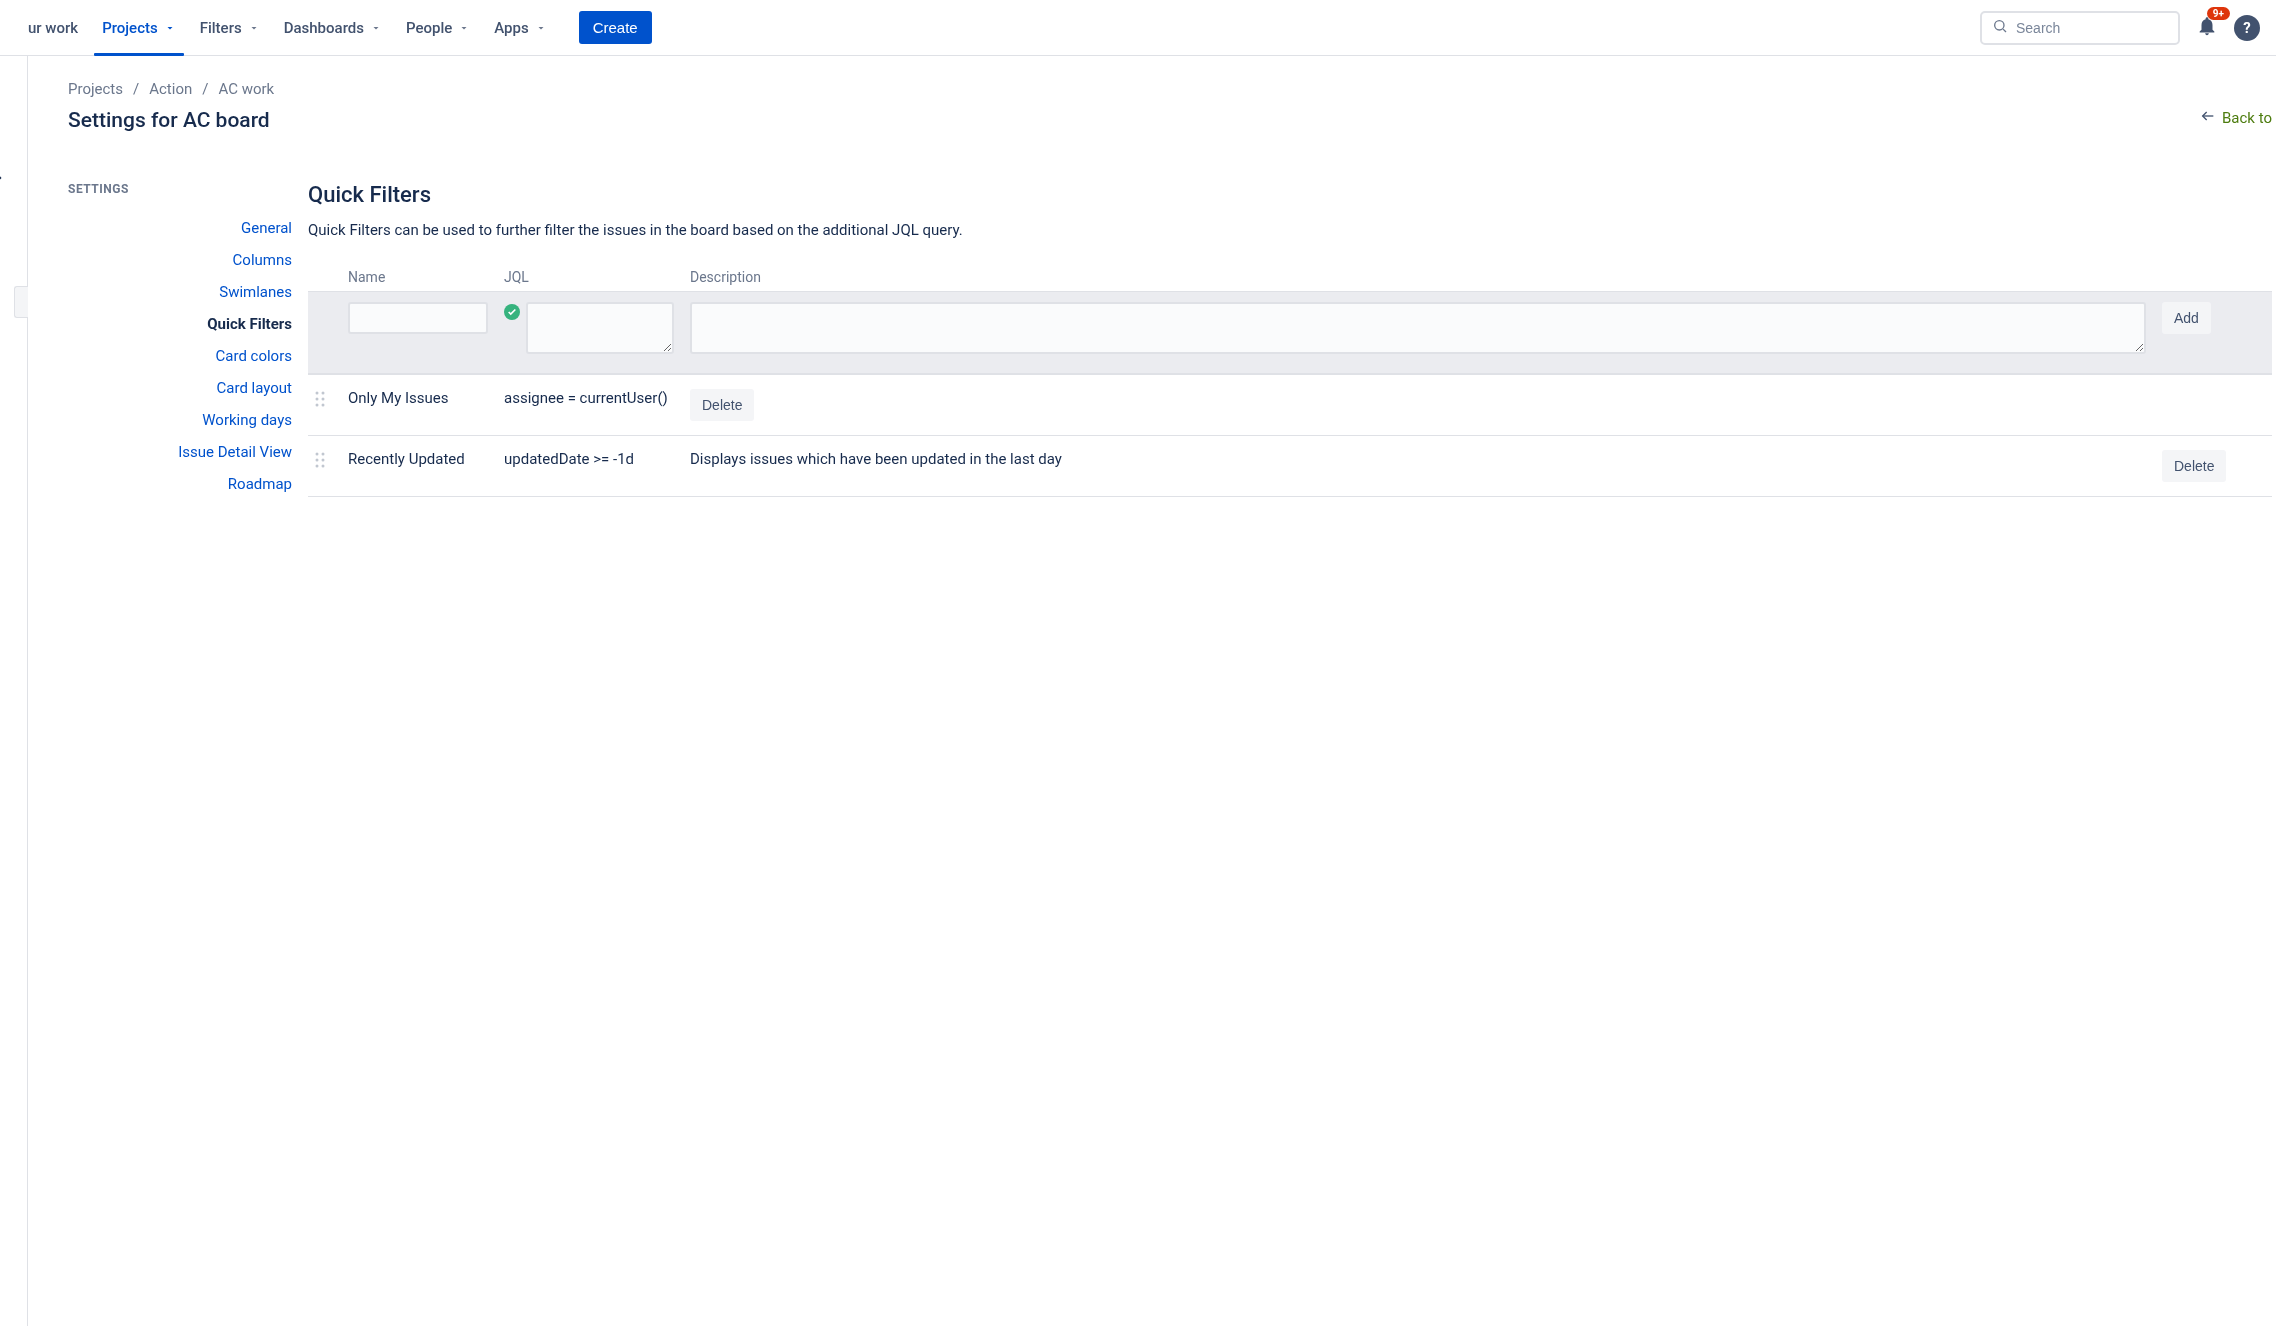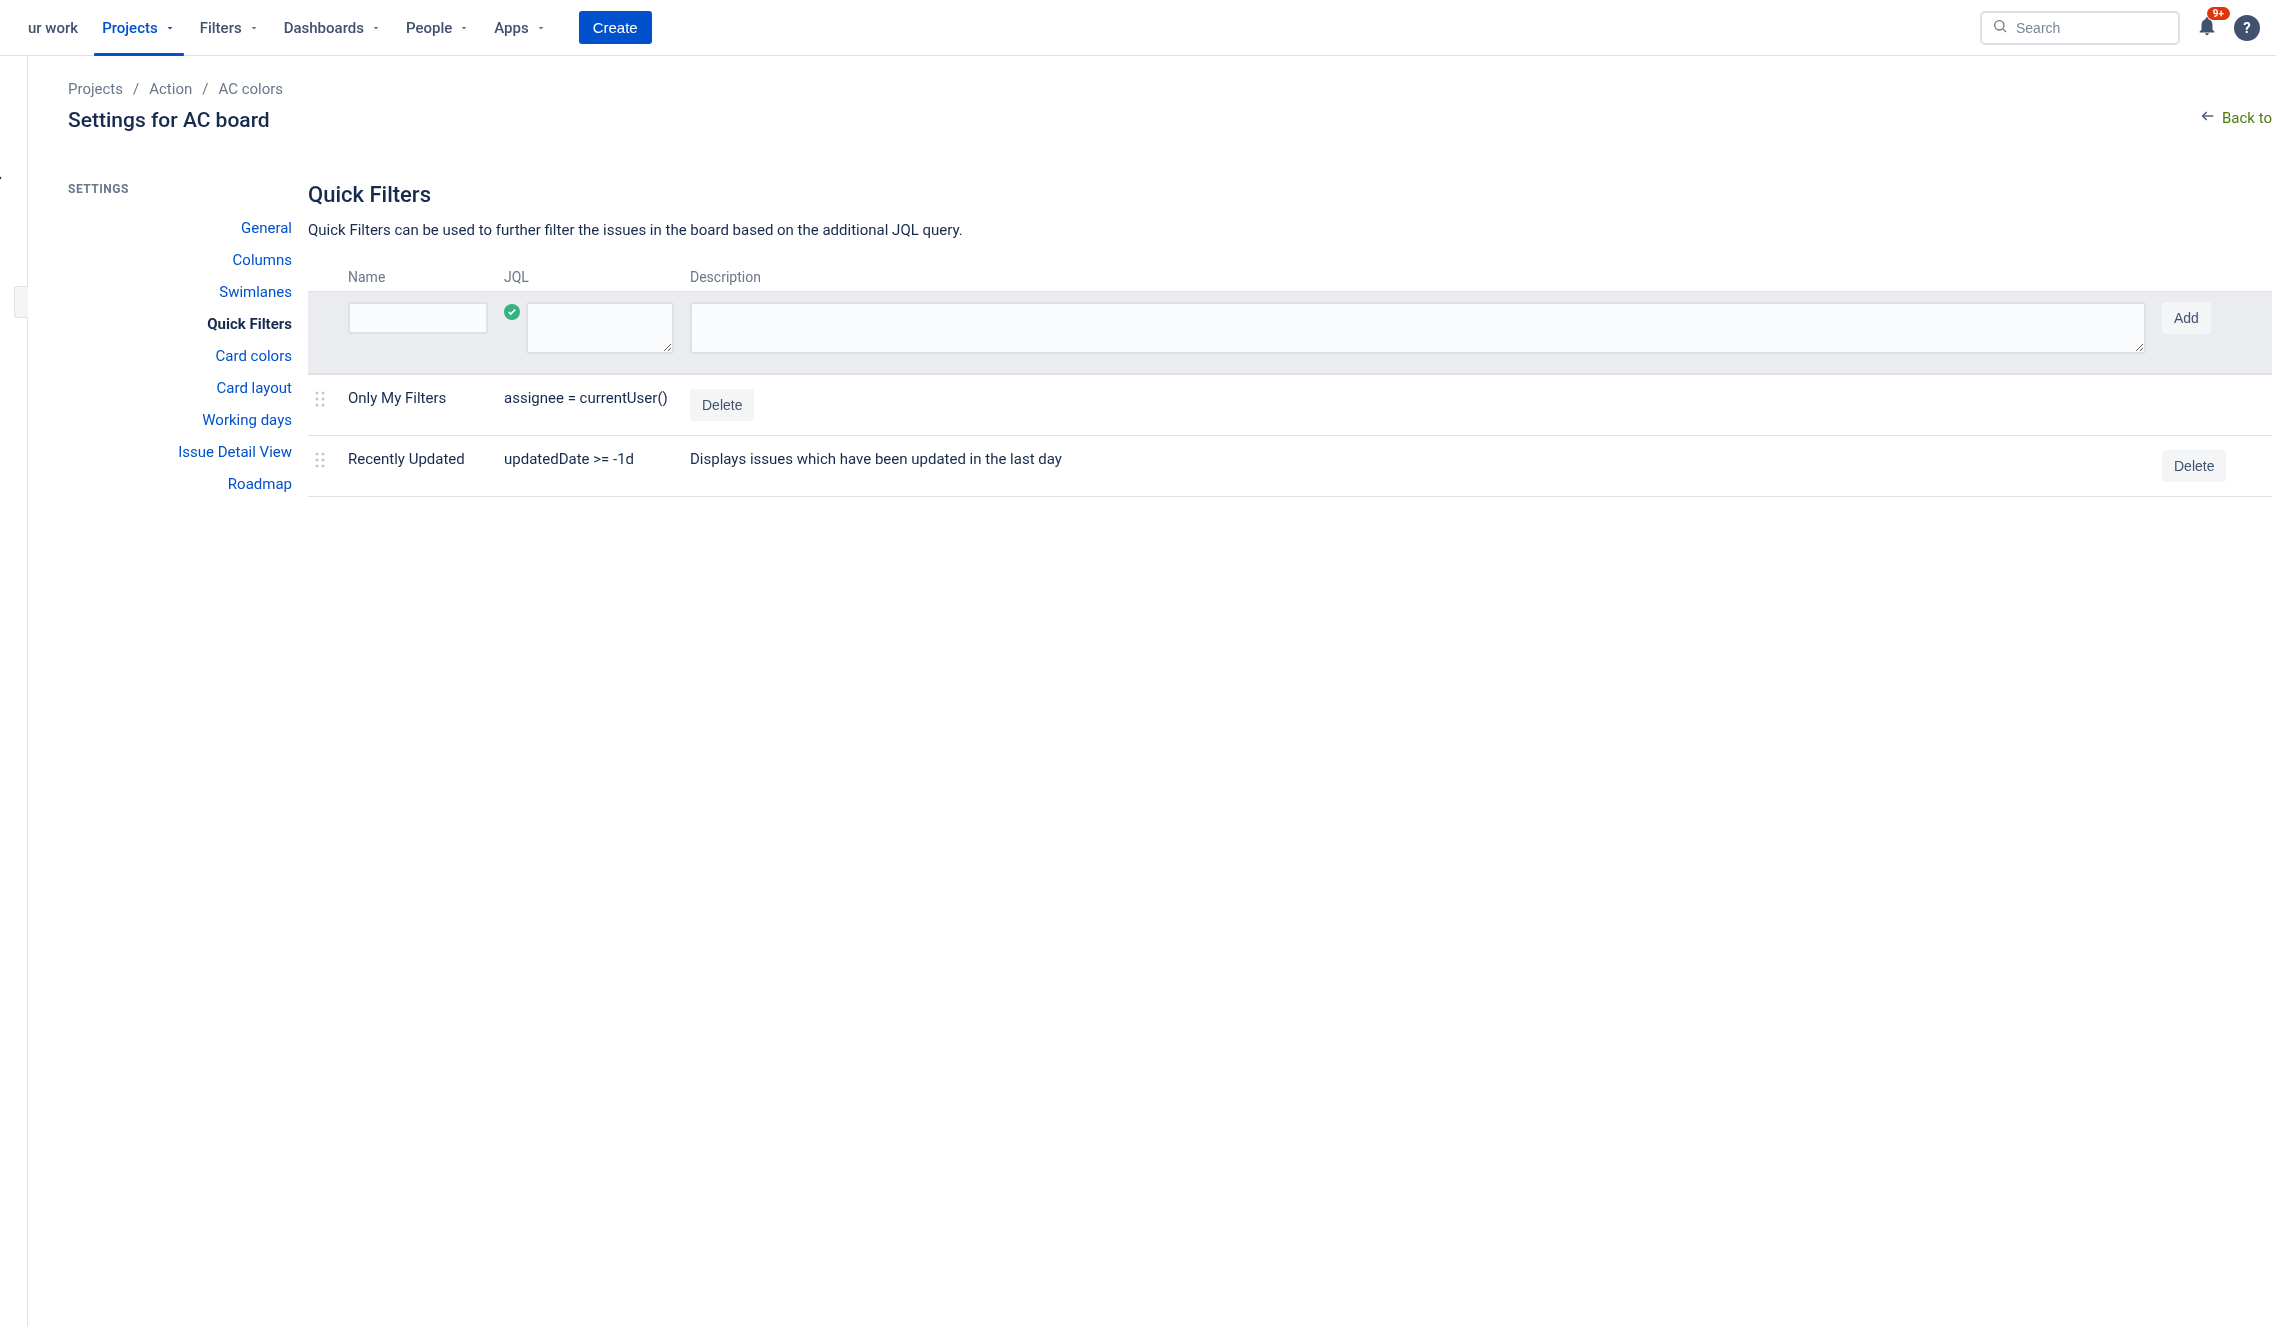--- a/index.html
+++ b/index.html
@@ -399,21 +399,21 @@
   </div>
 
   <div class="main">
     <div class="header-row">
       <div>
         <div class="breadcrumb">
           <a>Projects</a>
           <span class="sep">/</span>
           <a>Action</a>
           <span class="sep">/</span>
-          <a>AC colors</a>
+          <a>AC work</a>
         </div>
         <h1 class="page-title">Settings for AC board</h1>
       </div>
       <div class="back-link">
         <span>
           <svg width="16" height="16" viewBox="0 0 24 24" fill="none" stroke="#42526E" stroke-width="2">
               <line x1="20" y1="12" x2="4" y2="12"></line>
               <polyline points="10 18 4 12 10 6"></polyline>
             </svg>
         </span>
@@ -467,21 +467,21 @@
             <div class="drag-handle">
               <svg width="10" height="16" viewBox="0 0 10 16" fill="#C1C7D0">
                   <circle cx="2" cy="2" r="1.5"></circle>
                   <circle cx="8" cy="2" r="1.5"></circle>
                   <circle cx="2" cy="8" r="1.5"></circle>
                   <circle cx="8" cy="8" r="1.5"></circle>
                   <circle cx="2" cy="14" r="1.5"></circle>
                   <circle cx="8" cy="14" r="1.5"></circle>
                 </svg>
             </div>
-            <div>Only My Filters</div>
+            <div>Only My Issues</div>
             <div>assignee = currentUser()</div>
             <div><button class="btn-light">Delete</button></div>
           </div>
 
           <div class="qf-row">
             <div class="drag-handle">
               <svg width="10" height="16" viewBox="0 0 10 16" fill="#C1C7D0">
                   <circle cx="2" cy="2" r="1.5"></circle>
                   <circle cx="8" cy="2" r="1.5"></circle>
                   <circle cx="2" cy="8" r="1.5"></circle>

